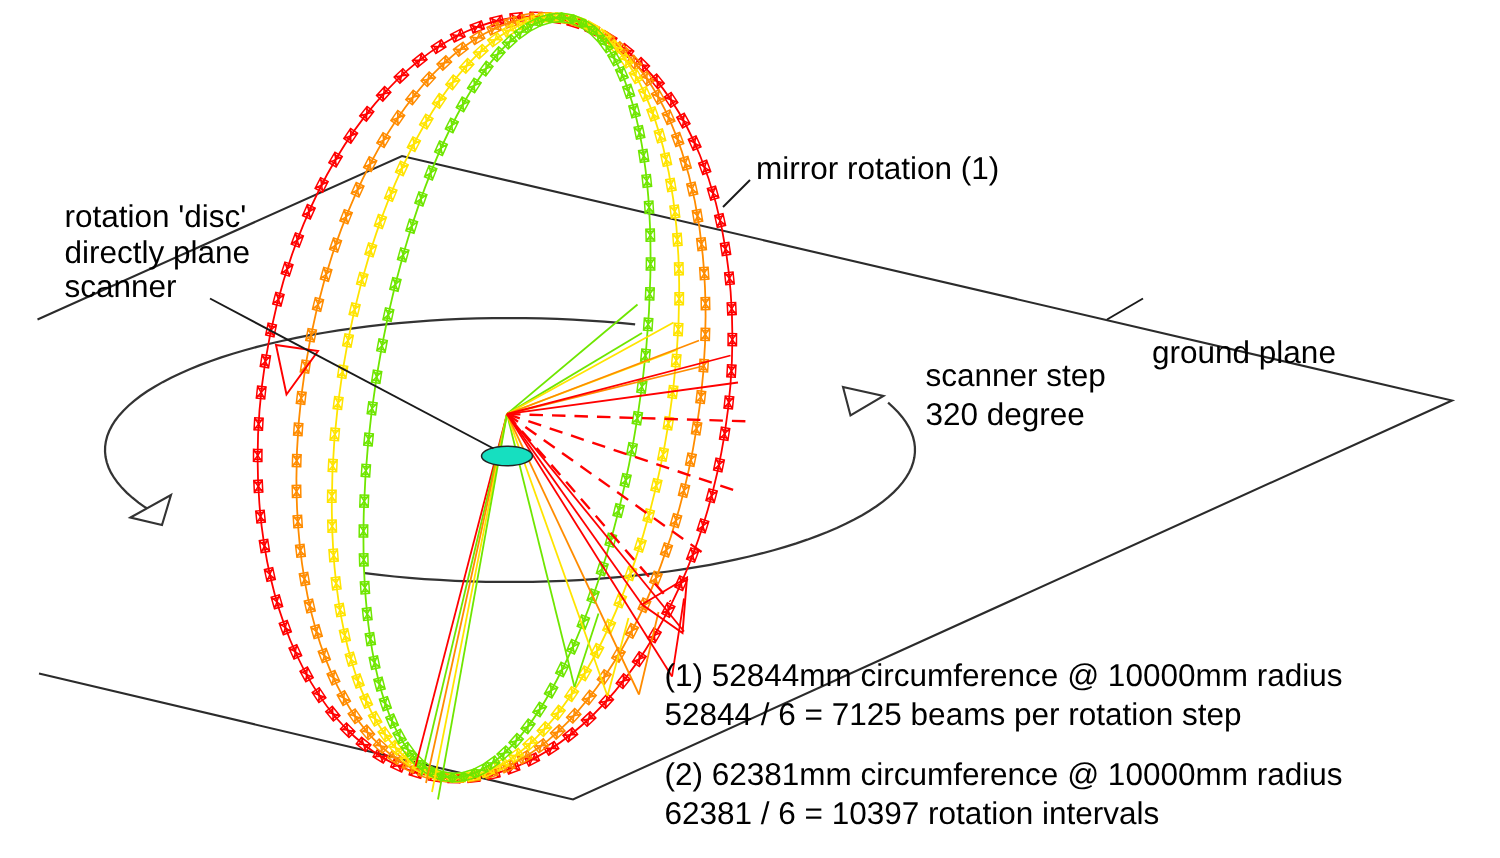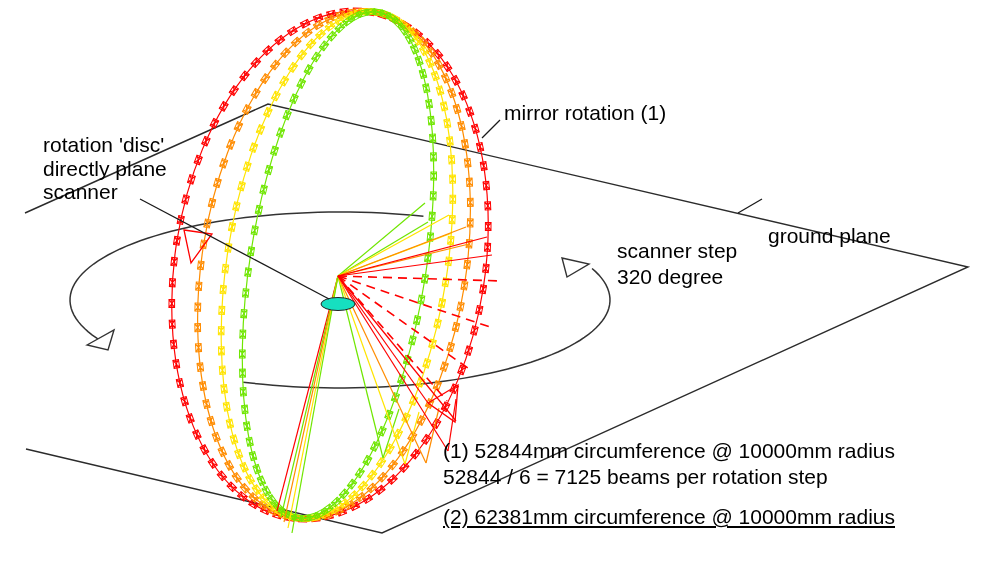--- a/index.html
+++ b/index.html
@@ -2226,17 +2226,18 @@
   <div class="lbl" style="left:617px; top:238px; line-height:26px;">
     <span class="ln">scanner step</span>
     <span class="ln">320 degree</span>
   </div>
 
   <div class="lbl" style="left:443px; top:423px; line-height:26px;margin-top:15px;">
     <span class="ln">(1) 52844mm circumference @ 10000mm radius</span>
     <span class="ln">52844 / 6 = 7125 beams per rotation step</span>
   </div>
 
-  <div class="lbl" style="left:443px; top:504px; line-height:26px;text-decoration:underline;">
+  <div class="lbl" style="left:443px; top:504px; line-height:26px;">
     <span class="ln">(2) 62381mm circumference @ 10000mm radius</span>
+    <span class="ln">62381 / 6 = 10397 rotation intervals</span>
   </div>
 
 </div>
 
 </body></html>

